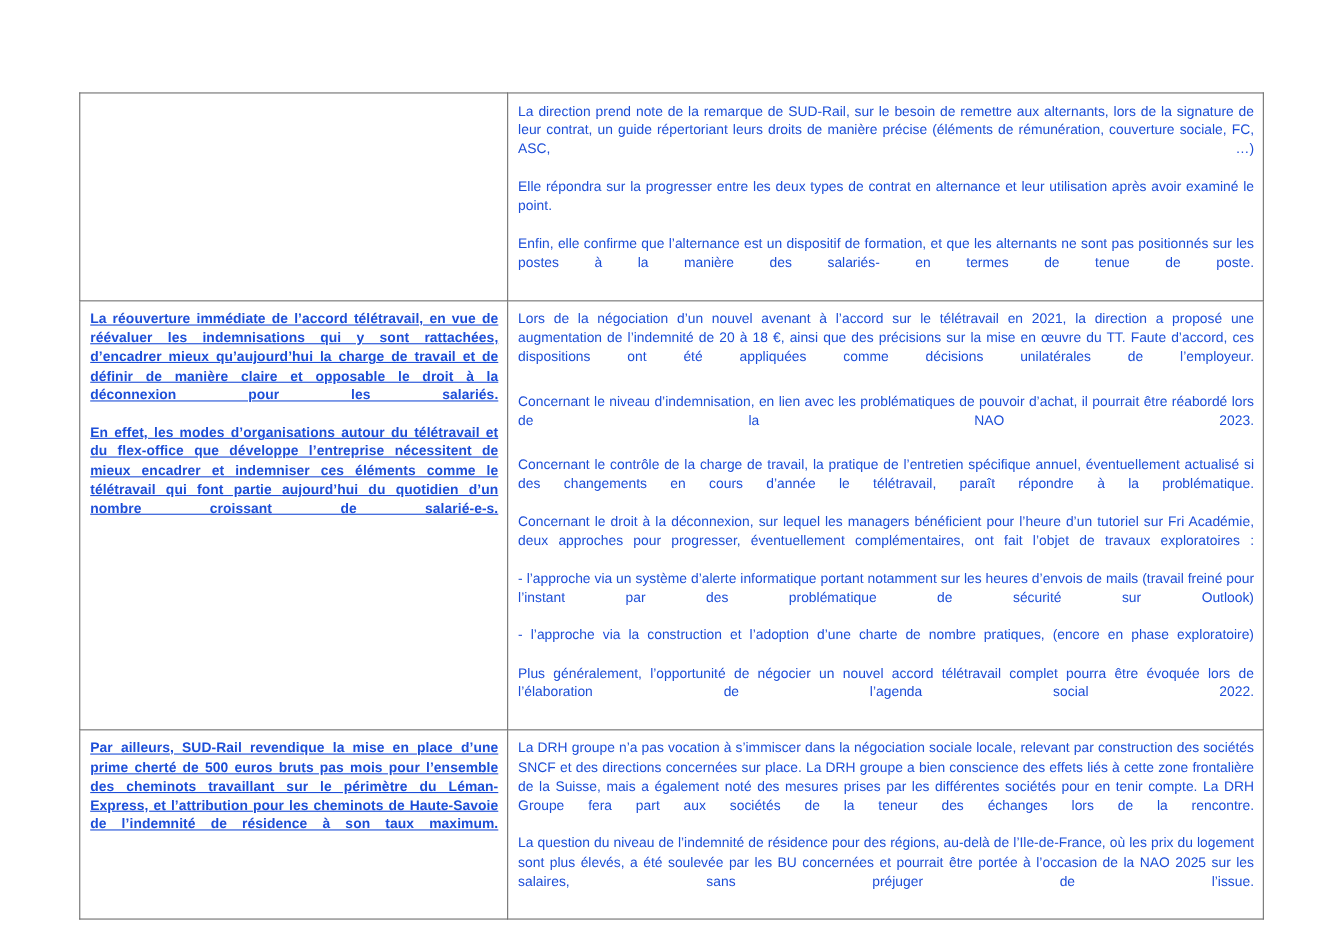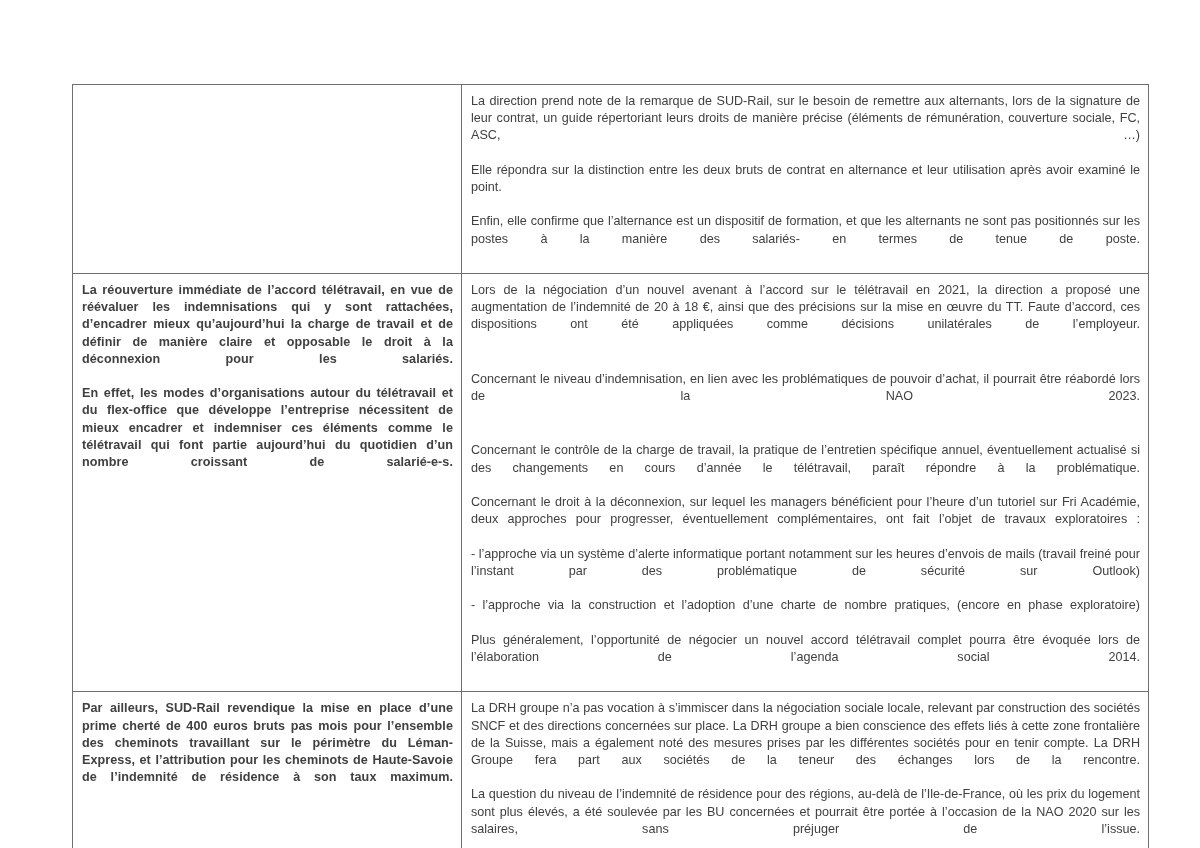--- a/index.html
+++ b/index.html
@@ -41,34 +41,35 @@
   }
 
   td.col-left   { width: 371px; }
   td.col-right  { width: 669px; }
 
   .cell-body {
     font-size: 12.6px;
     line-height: 17.2px;
     text-align: justify;
     text-justify: inter-word;
-    color: #404040;
+    color: #1d4ed8;
   }
 
   .cell-body.bold {
     font-weight: bold;
     letter-spacing: 0.005em;
+    text-decoration: underline;
   }
 
   .cell-body p {
     margin: 0;
   }
 
   .cell-body p.gap {
-    margin-top: 20px;
+    margin-top: 6px;
   }
 
   
   .cell-body p { text-align: justify; }
   .cell-body p:after {
     content: "";
     display: inline-block;
     width: 100%;
   }
 
@@ -91,56 +92,56 @@
   <table class="doc-table">
     <tbody>
 
       <tr>
         <td class="col-left">
           <div class="cell-body bold"></div>
         </td>
         <td class="col-right">
           <div class="cell-body">
               <p>La direction prend note de la remarque de SUD-Rail, sur le besoin de remettre aux alternants, lors de la signature de leur contrat, un guide répertoriant leurs droits de manière précise (éléments de rémunération, couverture sociale, FC, ASC, …)</p>
-              <p>Elle répondra sur la distinction entre les deux bruts de contrat en alternance et leur utilisation après avoir examiné le point.</p>
+              <p>Elle répondra sur la progresser entre les deux types de contrat en alternance et leur utilisation après avoir examiné le point.</p>
               <p>Enfin, elle confirme que l’alternance est un dispositif de formation, et que les alternants ne sont pas positionnés sur les postes à la manière des salariés- en termes de tenue de poste.</p>
             </div>
         </td>
       </tr>
 
       <tr>
         <td class="col-left">
           <div class="cell-body bold">
               <p>La réouverture immédiate de l’accord télétravail, en vue de réévaluer les indemnisations qui y sont rattachées, d’encadrer mieux qu’aujourd’hui la charge de travail et de définir de manière claire et opposable le droit à la déconnexion pour les salariés.</p>
               <p>En effet, les modes d’organisations autour du télétravail et du flex-office que développe l’entreprise nécessitent de mieux encadrer et indemniser ces éléments comme le télétravail qui font partie aujourd’hui du quotidien d’un nombre croissant de salarié-e-s.</p>
             </div>
         </td>
         <td class="col-right">
           <div class="cell-body">
               <p>Lors de la négociation d’un nouvel avenant à l’accord sur le télétravail en 2021, la direction a proposé une augmentation de l’indemnité de 20 à 18 €, ainsi que des précisions sur la mise en œuvre du TT. Faute d’accord, ces dispositions ont été appliquées comme décisions unilatérales de l’employeur.</p>
               <p class="gap">Concernant le niveau d’indemnisation, en lien avec les problématiques de pouvoir d’achat, il pourrait être réabordé lors de la NAO 2023.</p>
               <p class="gap">Concernant le contrôle de la charge de travail, la pratique de l’entretien spécifique annuel, éventuellement actualisé si des changements en cours d’année le télétravail, paraît répondre à la problématique.</p>
               <p>Concernant le droit à la déconnexion, sur lequel les managers bénéficient pour l’heure d’un tutoriel sur Fri Académie, deux approches pour progresser, éventuellement complémentaires, ont fait l’objet de travaux exploratoires :</p>
               <p>- l’approche via un système d’alerte informatique portant notamment sur les heures d’envois de mails (travail freiné pour l’instant par des problématique de sécurité sur Outlook)</p>
               <p>- l’approche via la construction et l’adoption d’une charte de nombre pratiques, (encore en phase exploratoire)</p>
-              <p>Plus généralement, l’opportunité de négocier un nouvel accord télétravail complet pourra être évoquée lors de l’élaboration de l’agenda social 2014.</p>
+              <p>Plus généralement, l’opportunité de négocier un nouvel accord télétravail complet pourra être évoquée lors de l’élaboration de l’agenda social 2022.</p>
             </div>
         </td>
       </tr>
 
       <tr>
         <td class="col-left">
           <div class="cell-body bold">
-              <p>Par ailleurs, SUD-Rail revendique la mise en place d’une prime cherté de 400 euros bruts pas mois pour l’ensemble des cheminots travaillant sur le périmètre du Léman-Express, et l’attribution pour les cheminots de Haute-Savoie de l’indemnité de résidence à son taux maximum.</p>
+              <p>Par ailleurs, SUD-Rail revendique la mise en place d’une prime cherté de 500 euros bruts pas mois pour l’ensemble des cheminots travaillant sur le périmètre du Léman-Express, et l’attribution pour les cheminots de Haute-Savoie de l’indemnité de résidence à son taux maximum.</p>
             </div>
         </td>
         <td class="col-right">
           <div class="cell-body">
               <p>La DRH groupe n’a pas vocation à s’immiscer dans la négociation sociale locale, relevant par construction des sociétés SNCF et des directions concernées sur place. La DRH groupe a bien conscience des effets liés à cette zone frontalière de la Suisse, mais a également noté des mesures prises par les différentes sociétés pour en tenir compte. La DRH Groupe fera part aux sociétés de la teneur des échanges lors de la rencontre.</p>
-              <p>La question du niveau de l’indemnité de résidence pour des régions, au-delà de l’Ile-de-France, où les prix du logement sont plus élevés, a été soulevée par les BU concernées et pourrait être portée à l’occasion de la NAO 2020 sur les salaires, sans préjuger de l’issue.</p>
+              <p>La question du niveau de l’indemnité de résidence pour des régions, au-delà de l’Ile-de-France, où les prix du logement sont plus élevés, a été soulevée par les BU concernées et pourrait être portée à l’occasion de la NAO 2025 sur les salaires, sans préjuger de l’issue.</p>
             </div>
         </td>
       </tr>
 
     </tbody>
   </table>
 
 
 </div>
 

